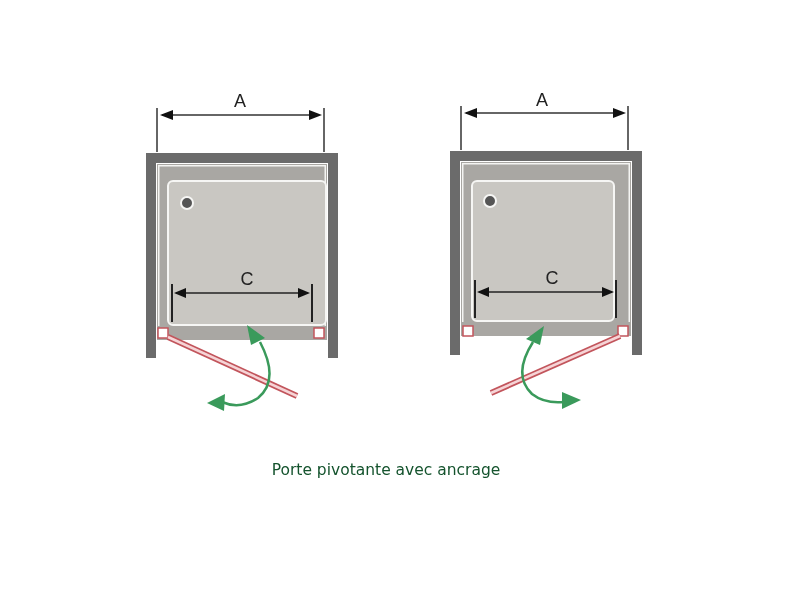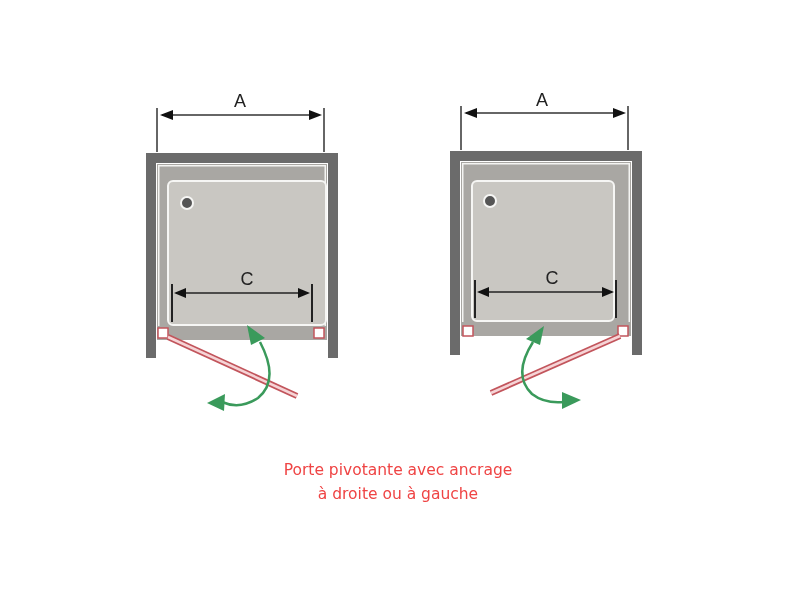--- a/index.html
+++ b/index.html
@@ -2,23 +2,23 @@
 <html><head>
   <meta charset="utf-8">
   <style>
     html, body { margin: 0; padding: 0; background: #ffffff; }
     body { width: 789px; height: 591px; position: relative; overflow: hidden; font-family: "DejaVu Sans", sans-serif; }
     .diagram { position: absolute; }
     #diagram-left { left: 140px; top: 80px; width: 210px; height: 340px; }
     #diagram-right { left: 440px; top: 80px; width: 210px; height: 340px; }
     .dim-label { font-family: "Liberation Sans", sans-serif; font-size: 18px; fill: #222; }
     .caption {
-      position: absolute; left: 200px; top: 458px; width: 396px;
+      position: absolute; left: 188px; top: 458px; width: 396px;
       text-align: center; font-family: "DejaVu Sans", sans-serif; font-size: 15.5px;
-      color: #ef4444; line-height: 24px;
+      color: #14532d; line-height: 24px;
     }
     .caption div { white-space: nowrap; }
   </style>
 </head>
 <body>
 
 <svg class="diagram" id="diagram-left" viewBox="0 0 210 340" width="210" height="340">
   <g>
     <line x1="17" y1="28" x2="17" y2="72" stroke="#333" stroke-width="1.5"></line>
     <line x1="184" y1="28" x2="184" y2="72" stroke="#333" stroke-width="1.5"></line>
@@ -107,14 +107,13 @@
   </g>
   <g>
     <path d="M 93 262 Q 72 295 92 314 Q 105 324 124 322" fill="none" stroke="#3a9a5b" stroke-width="2.5"></path>
     <polygon points="104,246 86,259 100,265" fill="#3a9a5b"></polygon>
     <polygon points="141,320 122,312 122,329" fill="#3a9a5b"></polygon>
   </g>
 </svg>
 
 <div class="caption">
   <div>Porte pivotante avec ancrage</div>
-  <div>à droite ou à gauche</div>
 </div>
 
 </body></html>

